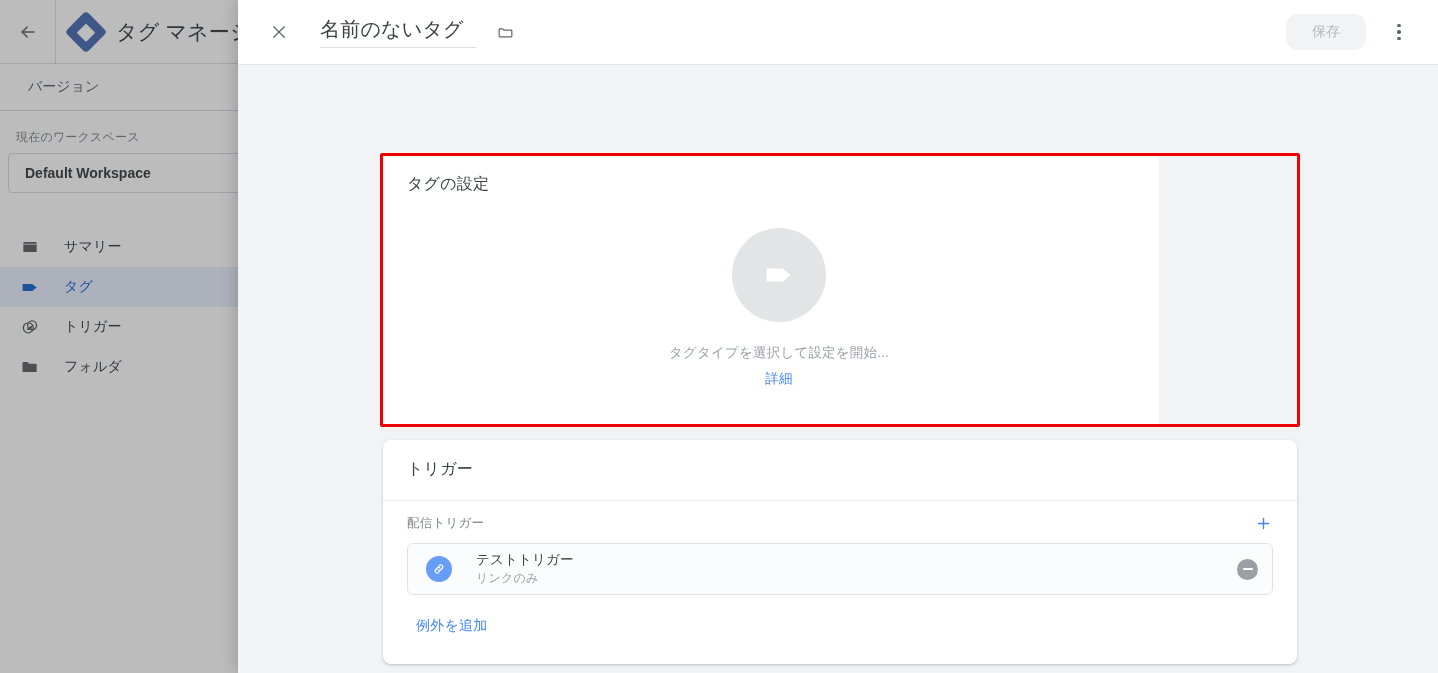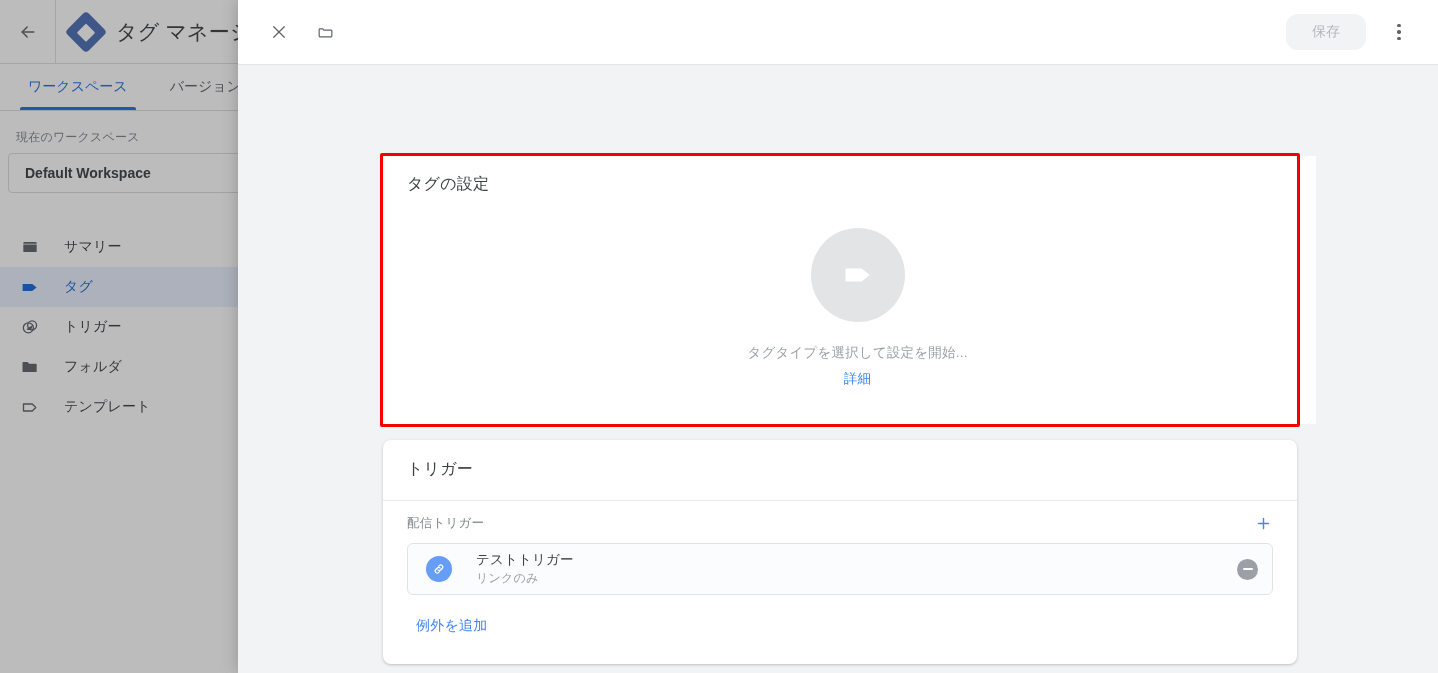--- a/index.html
+++ b/index.html
@@ -275,21 +275,21 @@
   .card {
     position: absolute;
     background: #ffffff;
     border-radius: 8px;
     box-shadow: 0 1px 2px rgba(60,64,67,.18), 0 1px 3px 1px rgba(60,64,67,.08);
     box-sizing: border-box;
   }
   #tag-config-card {
     left: 145px;
     top: 91px;
-    width: 933px;
+    width: 776px;
     height: 268px;
     border-radius: 0;
     box-shadow: none;
   }
   #tag-config-highlight {
     position: absolute;
     left: 142px;
     top: 88px;
     width: 920px;
     height: 274px;
@@ -462,23 +462,20 @@
     </div>
     <div class="gtm-logo-wrap">
       <div class="gtm-logo">
           <div class="gtm-logo-inner"></div>
         </div>
     </div>
     <div class="app-title">タグ マネージャー</div>
   </div>
 
   <div class="app-tabs">
-    <div class="app-tab active">
-      <span>ワークスペース</span>
-    </div>
     <div class="app-tab">
       <span>バージョン</span>
     </div>
   </div>
 
   <div class="app-sidebar">
     <div class="ws-label">現在のワークスペース</div>
     <div class="ws-card">
       <span class="ws-card-name">Default Workspace</span>
       <span class="ws-card-chevron">
@@ -522,45 +519,40 @@
 
       <div class="nav-item">
         <span class="nav-ico">
           <svg width="20" height="20" viewBox="0 0 24 24" fill="currentColor">
             <path d="M3 7a1 1 0 0 1 1-1h5l2 2h8a1 1 0 0 1 1 1v8a1 1 0 0 1-1 1H4a1 1 0 0 1-1-1V7z"></path>
           </svg>
         </span>
         <span class="nav-label">フォルダ</span>
       </div>
 
-      <div class="nav-item">
-        <span class="nav-ico">
-          <svg width="21" height="21" viewBox="0 0 24 24" fill="none" stroke="currentColor" stroke-width="1.5" stroke-linejoin="round">
-            <path d="M4 8h10l4 4-4 4H4z"></path>
-          </svg>
-        </span>
-        <span class="nav-label">テンプレート</span>
-      </div>
 
     </div>
   </div>
 </div>
 
 <div id="scrim"></div>
 
 <div id="tag-modal">
 
   <div class="modal-header">
     <div class="close-btn">
       <svg width="18" height="18" viewBox="0 0 24 24" fill="none" stroke="currentColor" stroke-width="1.7" stroke-linecap="round">
         <line x1="5" y1="5" x2="19" y2="19"></line>
         <line x1="19" y1="5" x2="5" y2="19"></line>
       </svg>
     </div>
 
+    <div class="tag-name-field">
+      <span class="tag-name-text">名前のないタグ</span>
+    </div>
 
     <div class="folder-icon-btn">
       <svg width="19" height="19" viewBox="0 0 24 24" fill="none" stroke="currentColor" stroke-width="1.5" stroke-linejoin="round">
         <path d="M4 8.5a1 1 0 0 1 1-1h3.6l1.4 1.6H19a1 1 0 0 1 1 1v6.4a1 1 0 0 1-1 1H5a1 1 0 0 1-1-1V8.5z"></path>
       </svg>
     </div>
 
     <div class="header-spacer"></div>
 
     <div class="save-btn">

